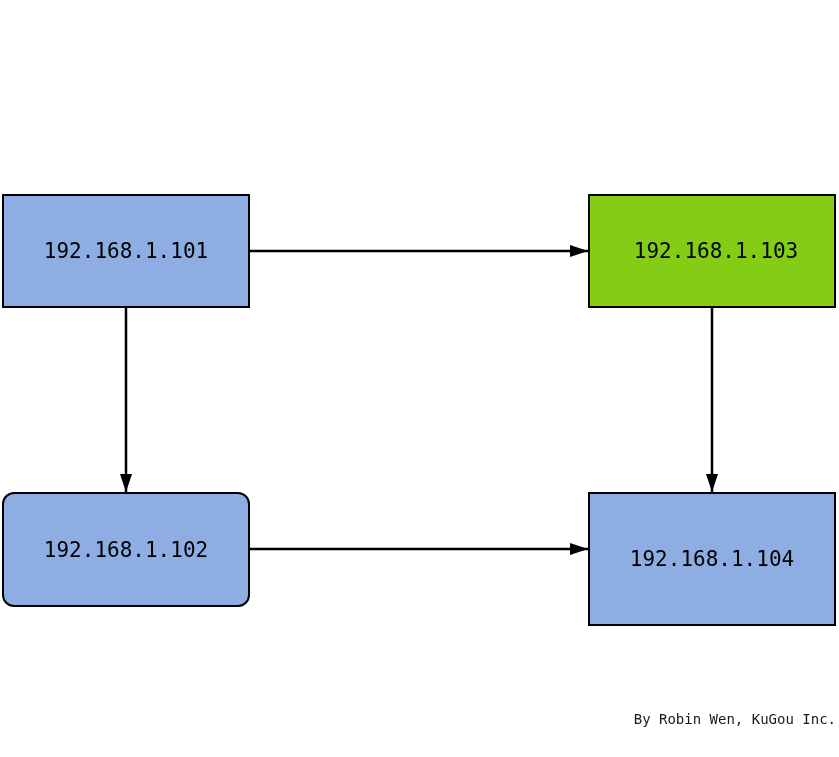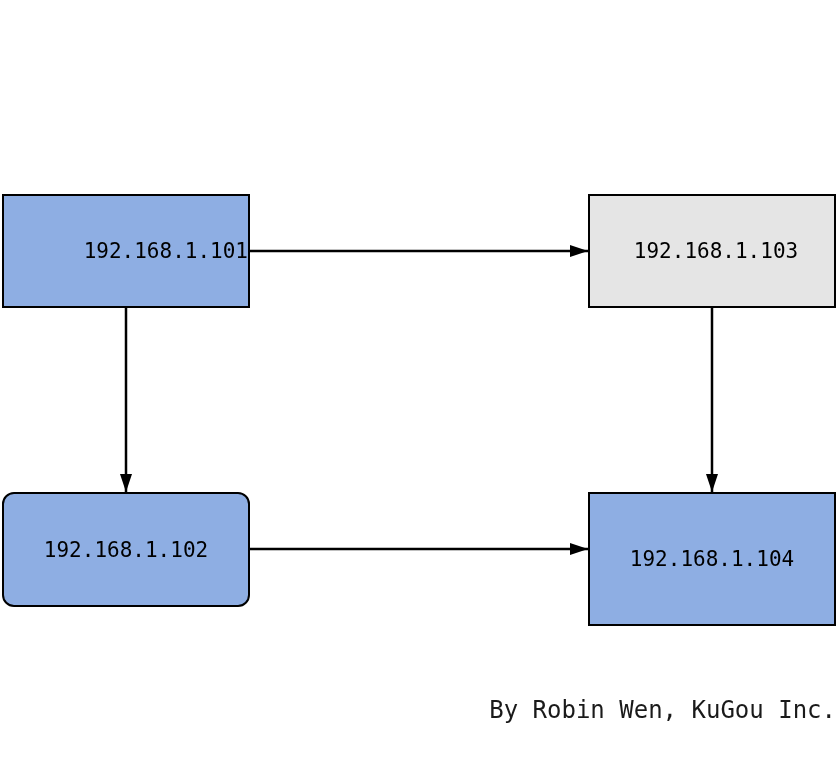--- a/index.html
+++ b/index.html
@@ -34,52 +34,52 @@
     box-sizing: border-box;
     display: flex;
     align-items: center;
     justify-content: center;
   }
   .node span {
     font-size: 21px;
     color: #000000;
     white-space: nowrap;
   }
-  .node-101 { left: 2px;   top: 194px; justify-content: flex-end; }
+  .node-101 { left: 2px;   top: 194px; }
   .node-103 { left: 588px; top: 194px; }
   .node-102 { left: 2px;   top: 492px; height: 115px; }
   .node-104 { left: 588px; top: 492px; height: 134px; }
   .arrows-layer {
     position: absolute;
     left: 0;
     top: 0;
     width: 839px;
     height: 757px;
     pointer-events: none;
   }
   .credit {
     position: absolute;
     right: 3px;
-    top: 696px;
-    font-size: 24px;
+    top: 711px;
+    font-size: 14px;
     color: #1a1a1a;
     white-space: nowrap;
   }
 </style>
 </head>
 <body>
 
 <div class="canvas">
 
 
   <div class="node node-101" style="background: rgb(142, 174, 227); border-color: rgb(0, 0, 0);">
     <span>192.168.1.101</span>
   </div>
 
-  <div class="node node-103" style="background: #e5e5e5; border-color: rgb(0, 0, 0); padding-left: 8px;">
+  <div class="node node-103" style="background: #84cc16; border-color: rgb(0, 0, 0); padding-left: 8px;">
     <span>192.168.1.103</span>
   </div>
 
   <div class="node node-102" style="background: rgb(142, 174, 227); border-color: rgb(0, 0, 0); border-radius: 12px;">
     <span>192.168.1.102</span>
   </div>
 
   <div class="node node-104" style="background: rgb(142, 174, 227); border-color: rgb(0, 0, 0);">
     <span>192.168.1.104</span>
   </div>

